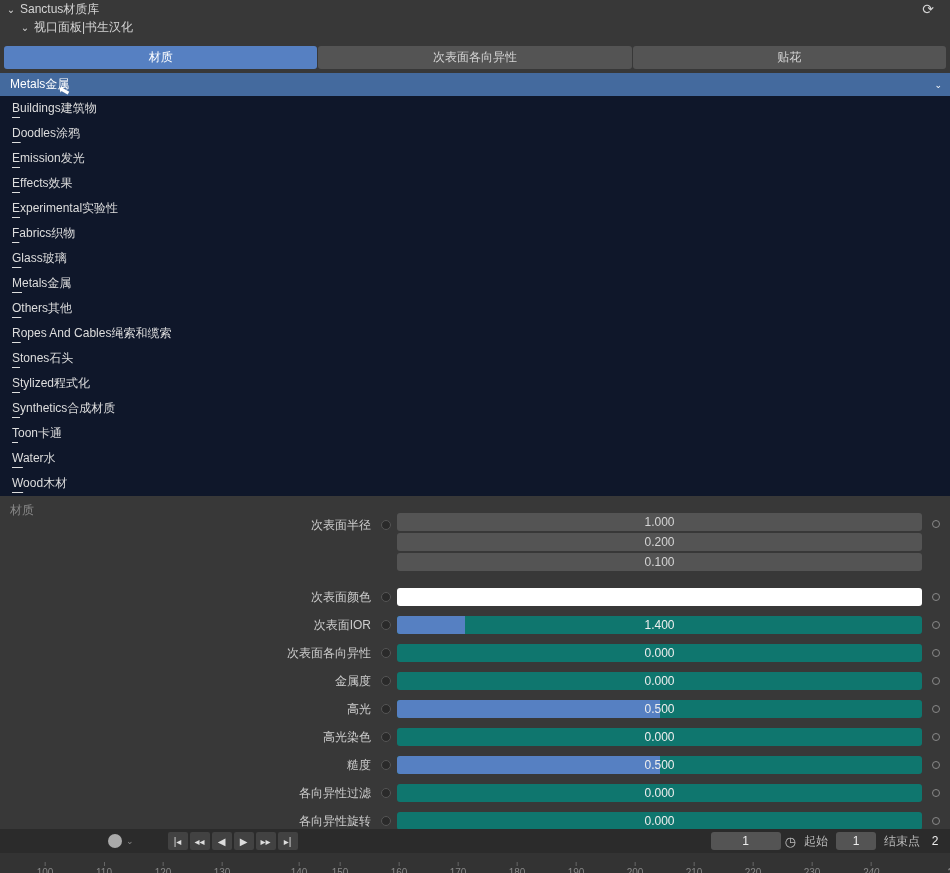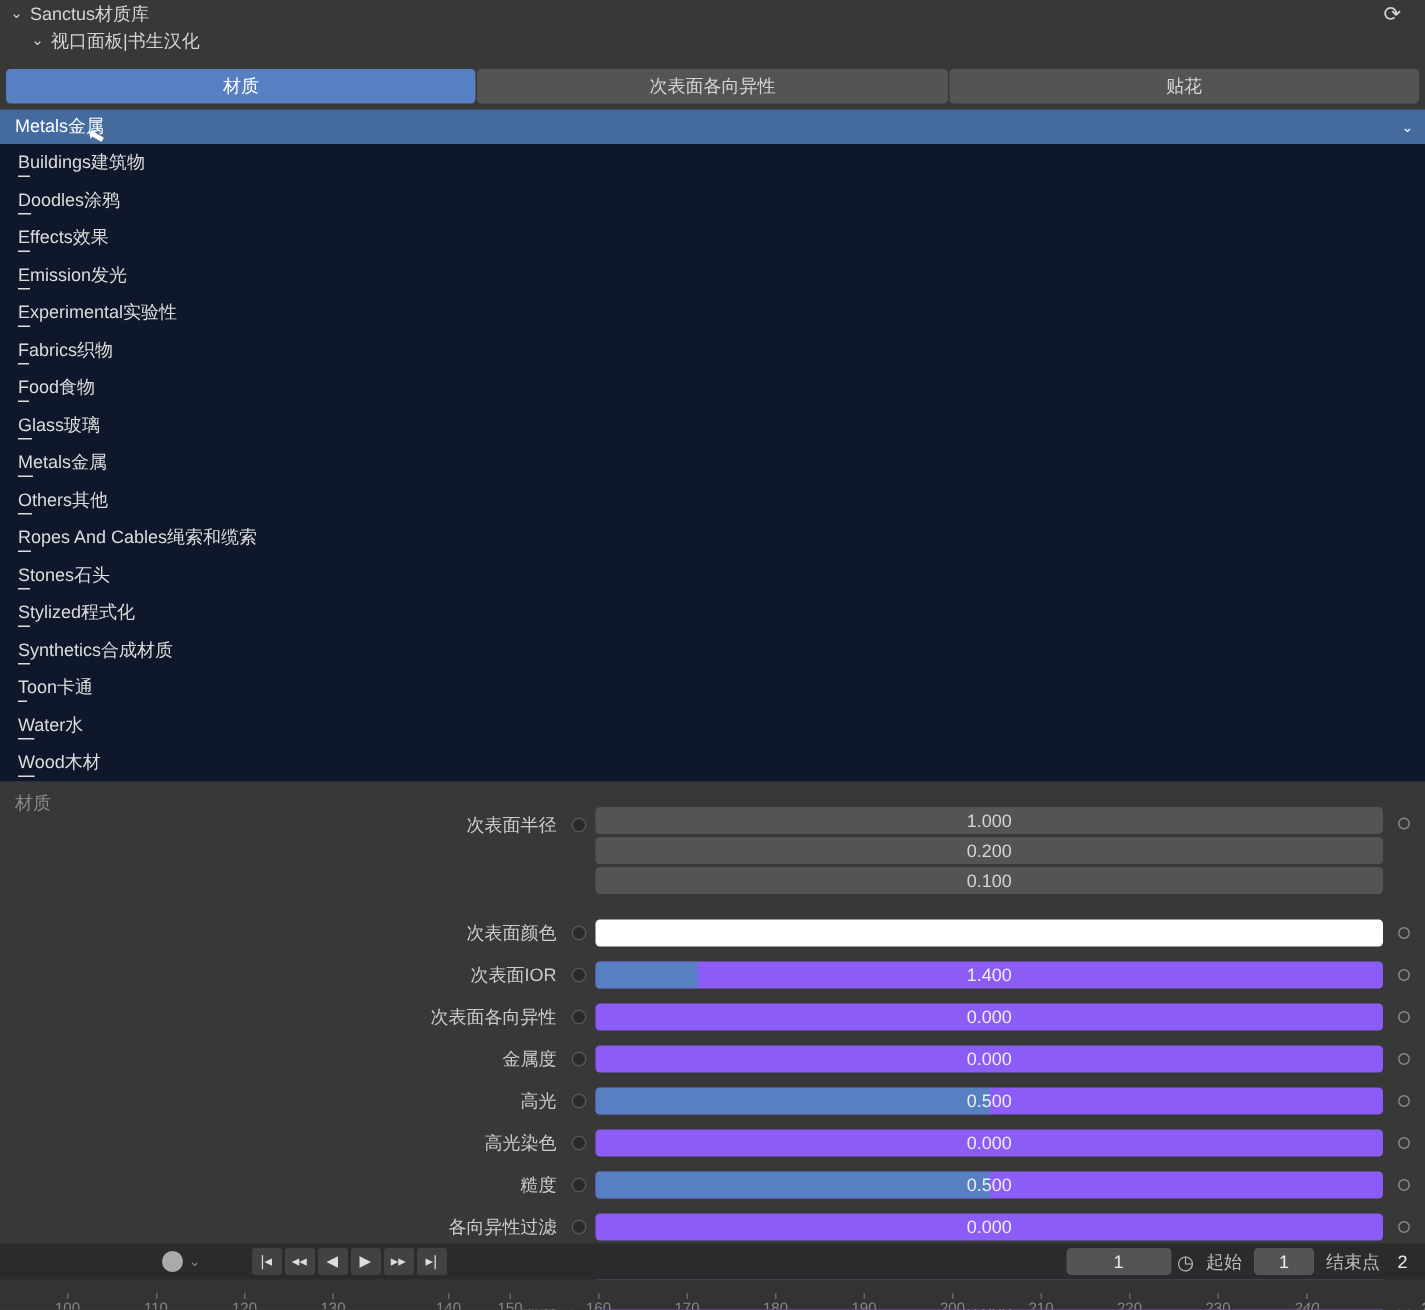--- a/index.html
+++ b/index.html
@@ -16,21 +16,21 @@
 .cursor { position: absolute; left: 58px; top: 82px; font-size: 14px; color: #fff; pointer-events: none; z-index: 100; transform: rotate(-15deg); }
 .category-list { background: #0f172a; }
 .category-item { padding: 4px 12px; color: #ddd; cursor: pointer; border-bottom: 0; }
 .category-item .und { text-decoration: underline; text-underline-offset: 5px; }
 .section-label { padding: 6px 10px; color: #888; background: #383838; }
 .props { padding-top: 0; }
 .prop-row { display: flex; align-items: center; height: 28px; gap: 6px; padding-right: 10px; }
 .prop-label { width: 375px; text-align: right; color: #ccc; padding-right: 4px; }
 .dot { width: 10px; height: 10px; border-radius: 50%; background: #2a2a2a; border: 1px solid #555; flex-shrink: 0; }
 .dot-outer { width: 8px; height: 8px; border-radius: 50%; border: 1px solid #888; flex-shrink: 0; margin-left: 4px; }
-.slider-track { position: relative; flex: 1; height: 18px; background: #8b5cf6; border-radius: 3px; overflow: hidden; }
+.slider-track { position: relative; flex: 1; height: 18px; background: #0f766e; border-radius: 3px; overflow: hidden; }
 .slider-fill { position: absolute; left: 0; top: 0; height: 100%; background: #5680c2; }
 .slider-value { position: absolute; left: 0; right: 0; top: 0; bottom: 0; display: flex; align-items: center; justify-content: center; color: #eee; }
 .color-swatch { flex: 1; height: 18px; border-radius: 3px; }
 .vec-group { display: flex; flex-direction: column; gap: 2px; flex: 1; }
 .vec-row { position: relative; height: 18px; background: #545454; border-radius: 3px; display: flex; align-items: center; justify-content: center; }
 .timeline-bar { position: absolute; bottom: 20px; left: 0; right: 0; height: 24px; background: #2b2b2b; display: flex; align-items: center; padding: 0 8px; gap: 4px; }
 .rec-dot { width: 14px; height: 14px; border-radius: 50%; background: #aaa; margin-left: 100px; }
 .rec-drop { font-size: 9px; color: #888; margin-right: 30px; }
 .play-controls { display: flex; gap: 2px; }
 .play-btn { width: 20px; height: 18px; background: #424242; border-radius: 2px; display: flex; align-items: center; justify-content: center; font-size: 10px; color: #ddd; cursor: pointer; }
@@ -65,25 +65,24 @@
 <div class="dropdown-selected">
   <span>Metals金属</span>
   <span class="dropdown-caret">⌄</span>
 </div>
 
 <span class="cursor">⬉</span>
 
 <div class="category-list" id="category-list">
     <div class="category-item"><span class="und">B</span>uildings建筑物</div>
     <div class="category-item"><span class="und">D</span>oodles涂鸦</div>
+    <div class="category-item"><span class="und">E</span>mission发光</div>
     <div class="category-item"><span class="und">E</span>ffects效果</div>
-    <div class="category-item"><span class="und">E</span>mission发光</div>
     <div class="category-item"><span class="und">E</span>xperimental实验性</div>
     <div class="category-item"><span class="und">F</span>abrics织物</div>
-    <div class="category-item"><span class="und">F</span>ood食物</div>
     <div class="category-item"><span class="und">G</span>lass玻璃</div>
     <div class="category-item"><span class="und">M</span>etals金属</div>
     <div class="category-item"><span class="und">O</span>thers其他</div>
     <div class="category-item"><span class="und">R</span>opes And Cables绳索和缆索</div>
     <div class="category-item"><span class="und">S</span>tones石头</div>
     <div class="category-item"><span class="und">S</span>tylized程式化</div>
     <div class="category-item"><span class="und">S</span>ynthetics合成材质</div>
     <div class="category-item"><span class="und">T</span>oon卡通</div>
     <div class="category-item"><span class="und">W</span>ater水</div>
     <div class="category-item"><span class="und">W</span>ood木材</div>

